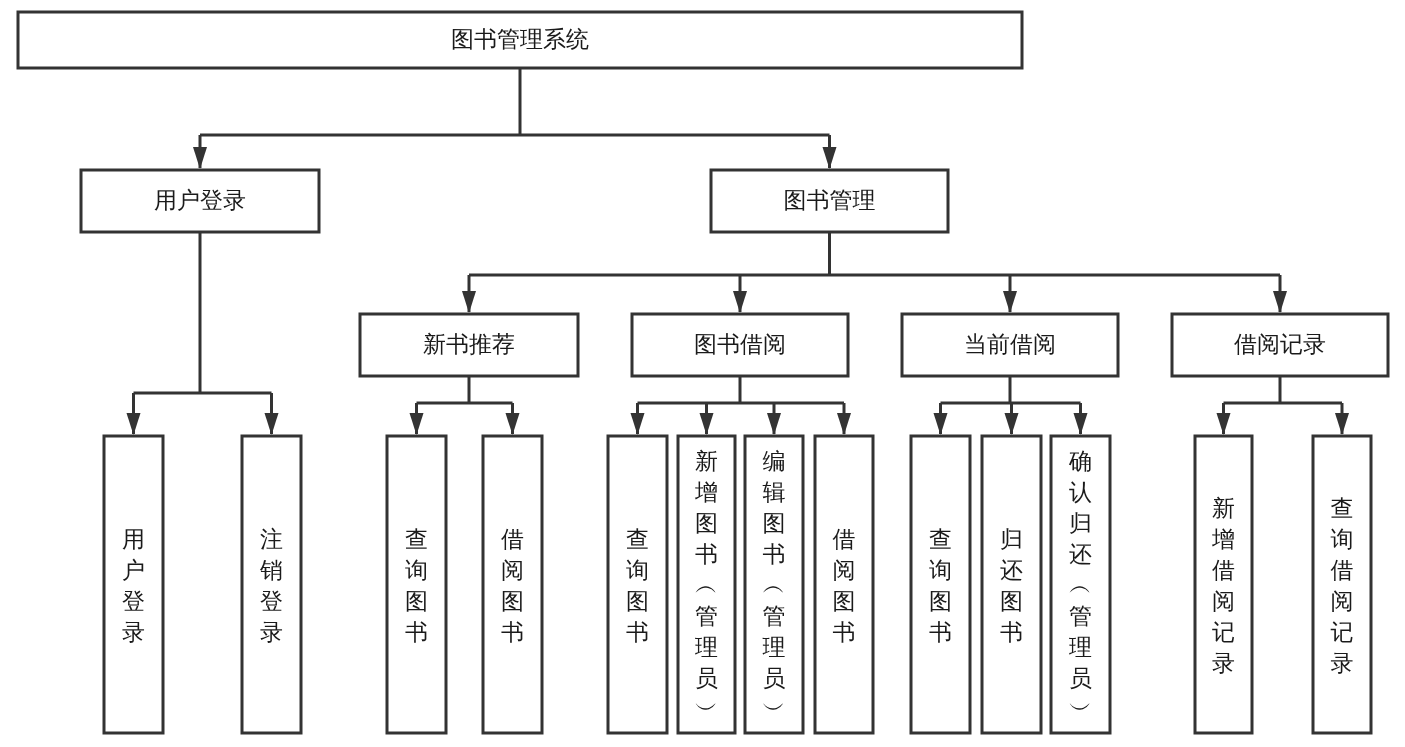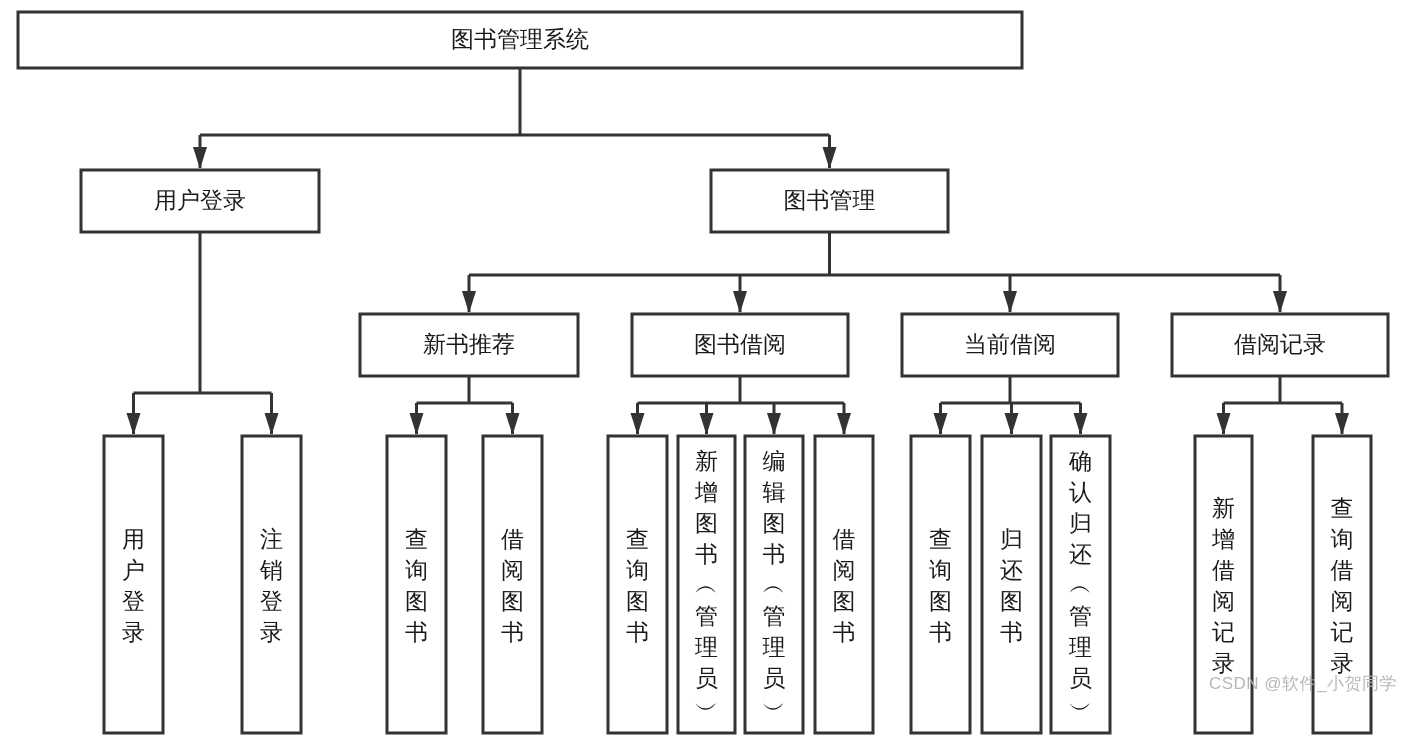--- a/index.html
+++ b/index.html
@@ -198,14 +198,13 @@
         <g>
           <rect x="1195" y="436" width="57" height="297" class="box-rect"></rect>
           <text x="1223.5" y="515.68" class="node-label-v"><tspan x="1223.5" dy="0">新</tspan><tspan x="1223.5" dy="31">增</tspan><tspan x="1223.5" dy="31">借</tspan><tspan x="1223.5" dy="31">阅</tspan><tspan x="1223.5" dy="31">记</tspan><tspan x="1223.5" dy="31">录</tspan></text>
         </g>
         <g>
           <rect x="1313" y="436" width="58" height="297" class="box-rect"></rect>
           <text x="1342" y="515.68" class="node-label-v"><tspan x="1342" dy="0">查</tspan><tspan x="1342" dy="31">询</tspan><tspan x="1342" dy="31">借</tspan><tspan x="1342" dy="31">阅</tspan><tspan x="1342" dy="31">记</tspan><tspan x="1342" dy="31">录</tspan></text>
         </g>
       </g>
   </svg>
-  <div class="watermark">CSDN @软件_小贺同学</div>
 </div>
 
 </body></html>

